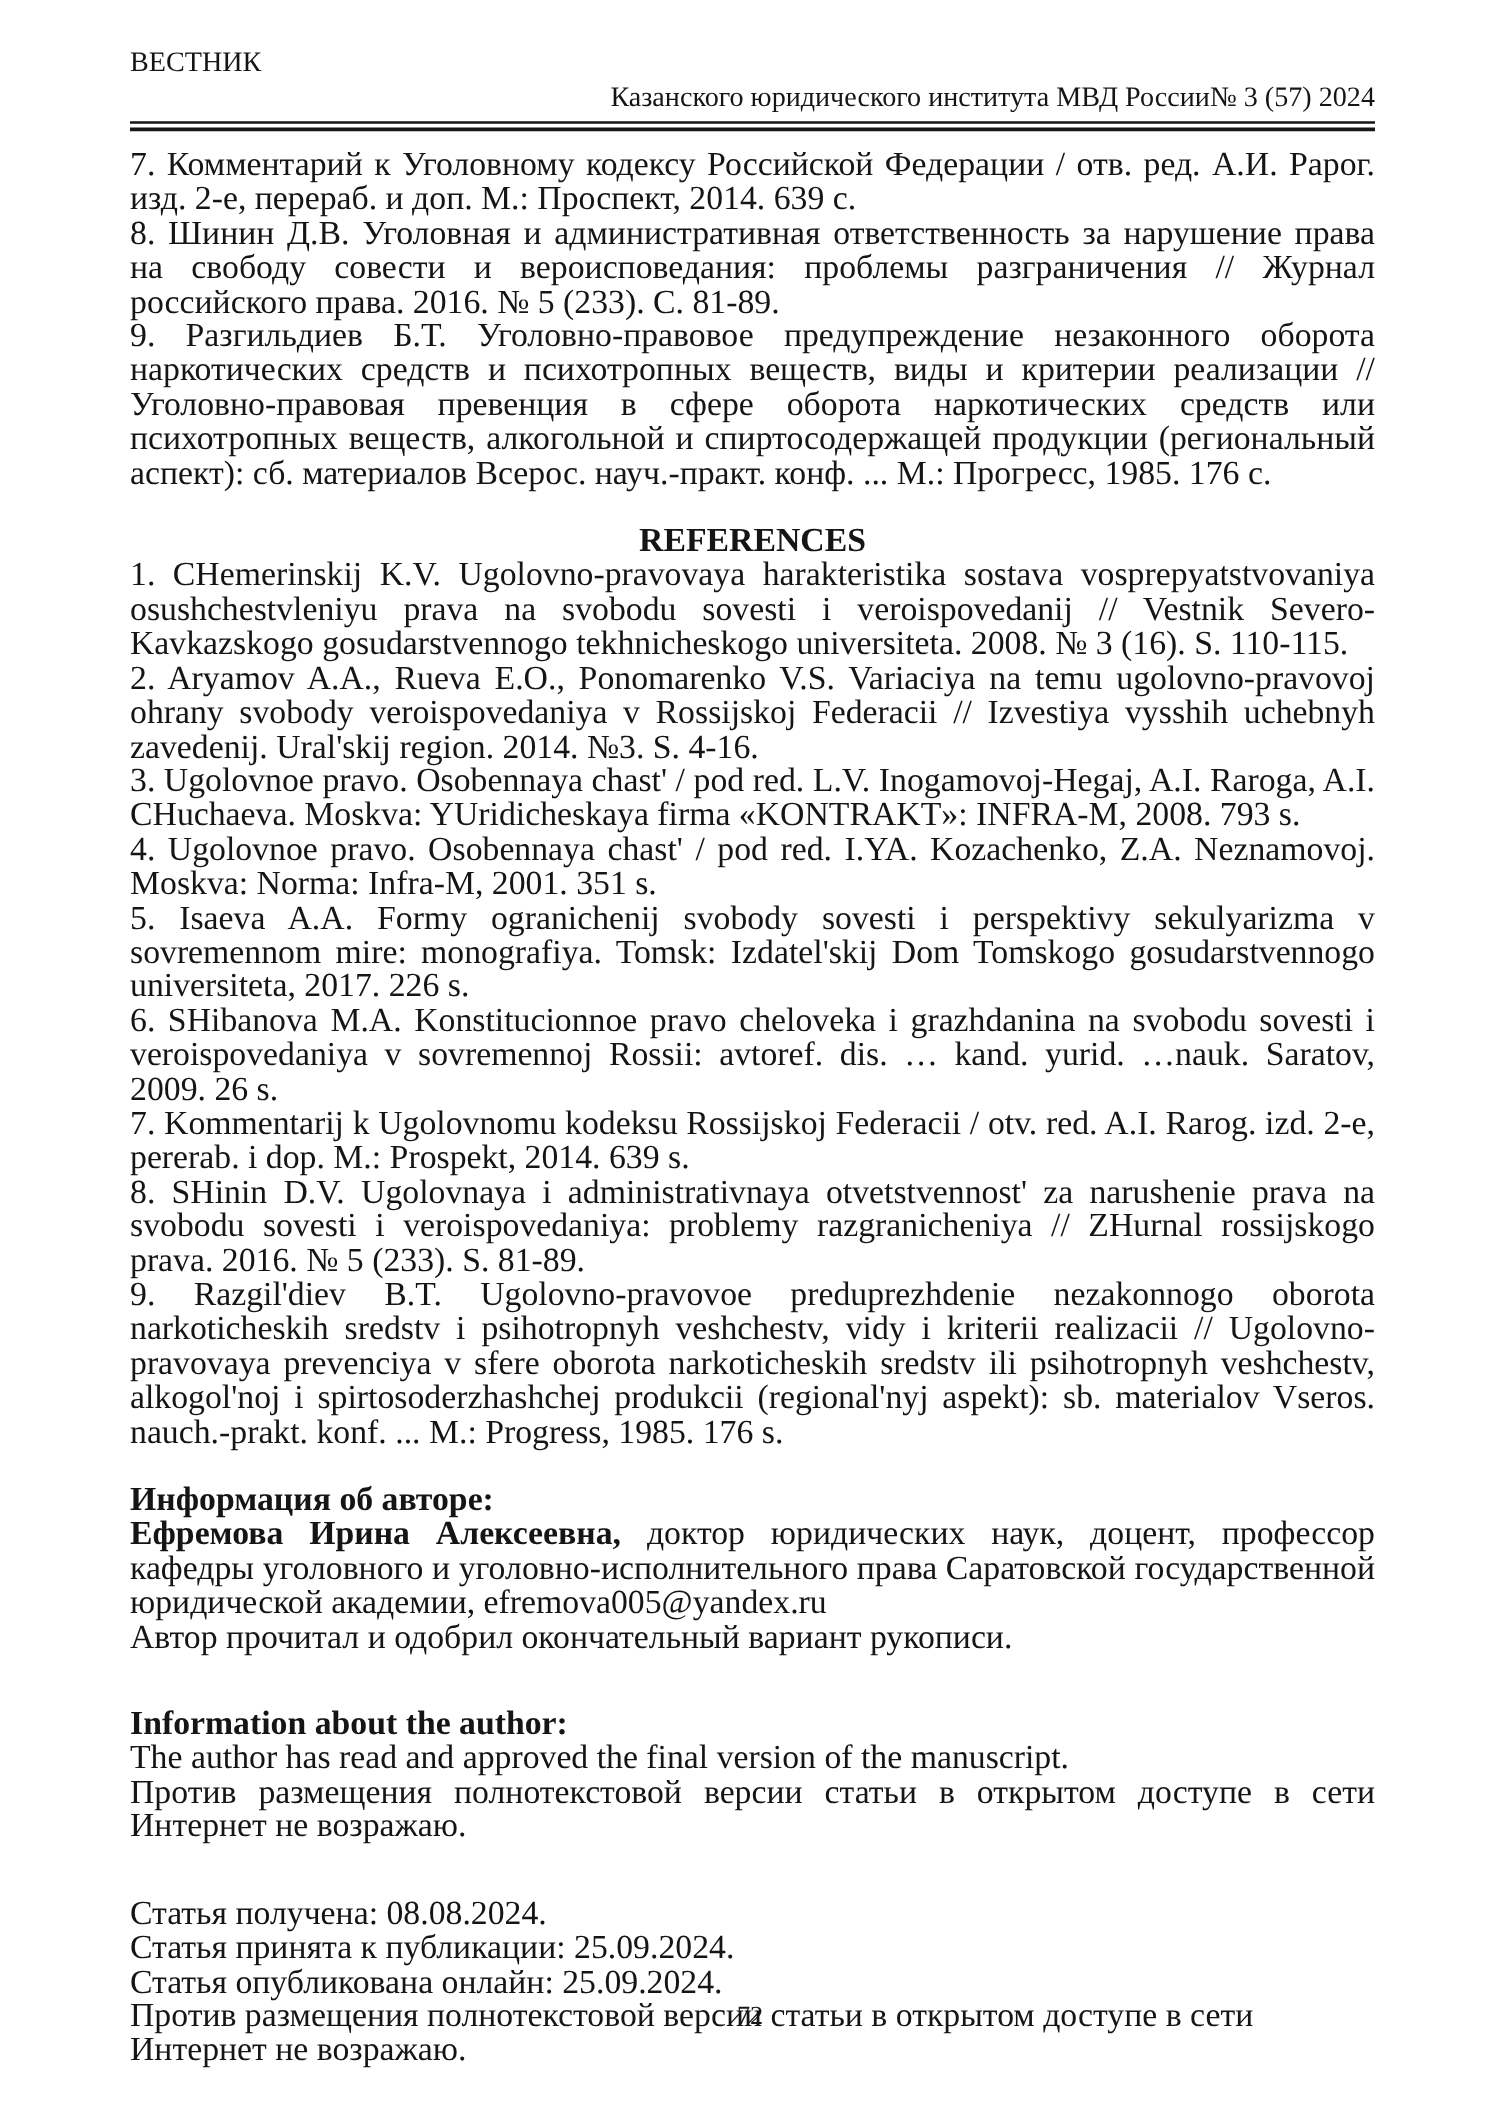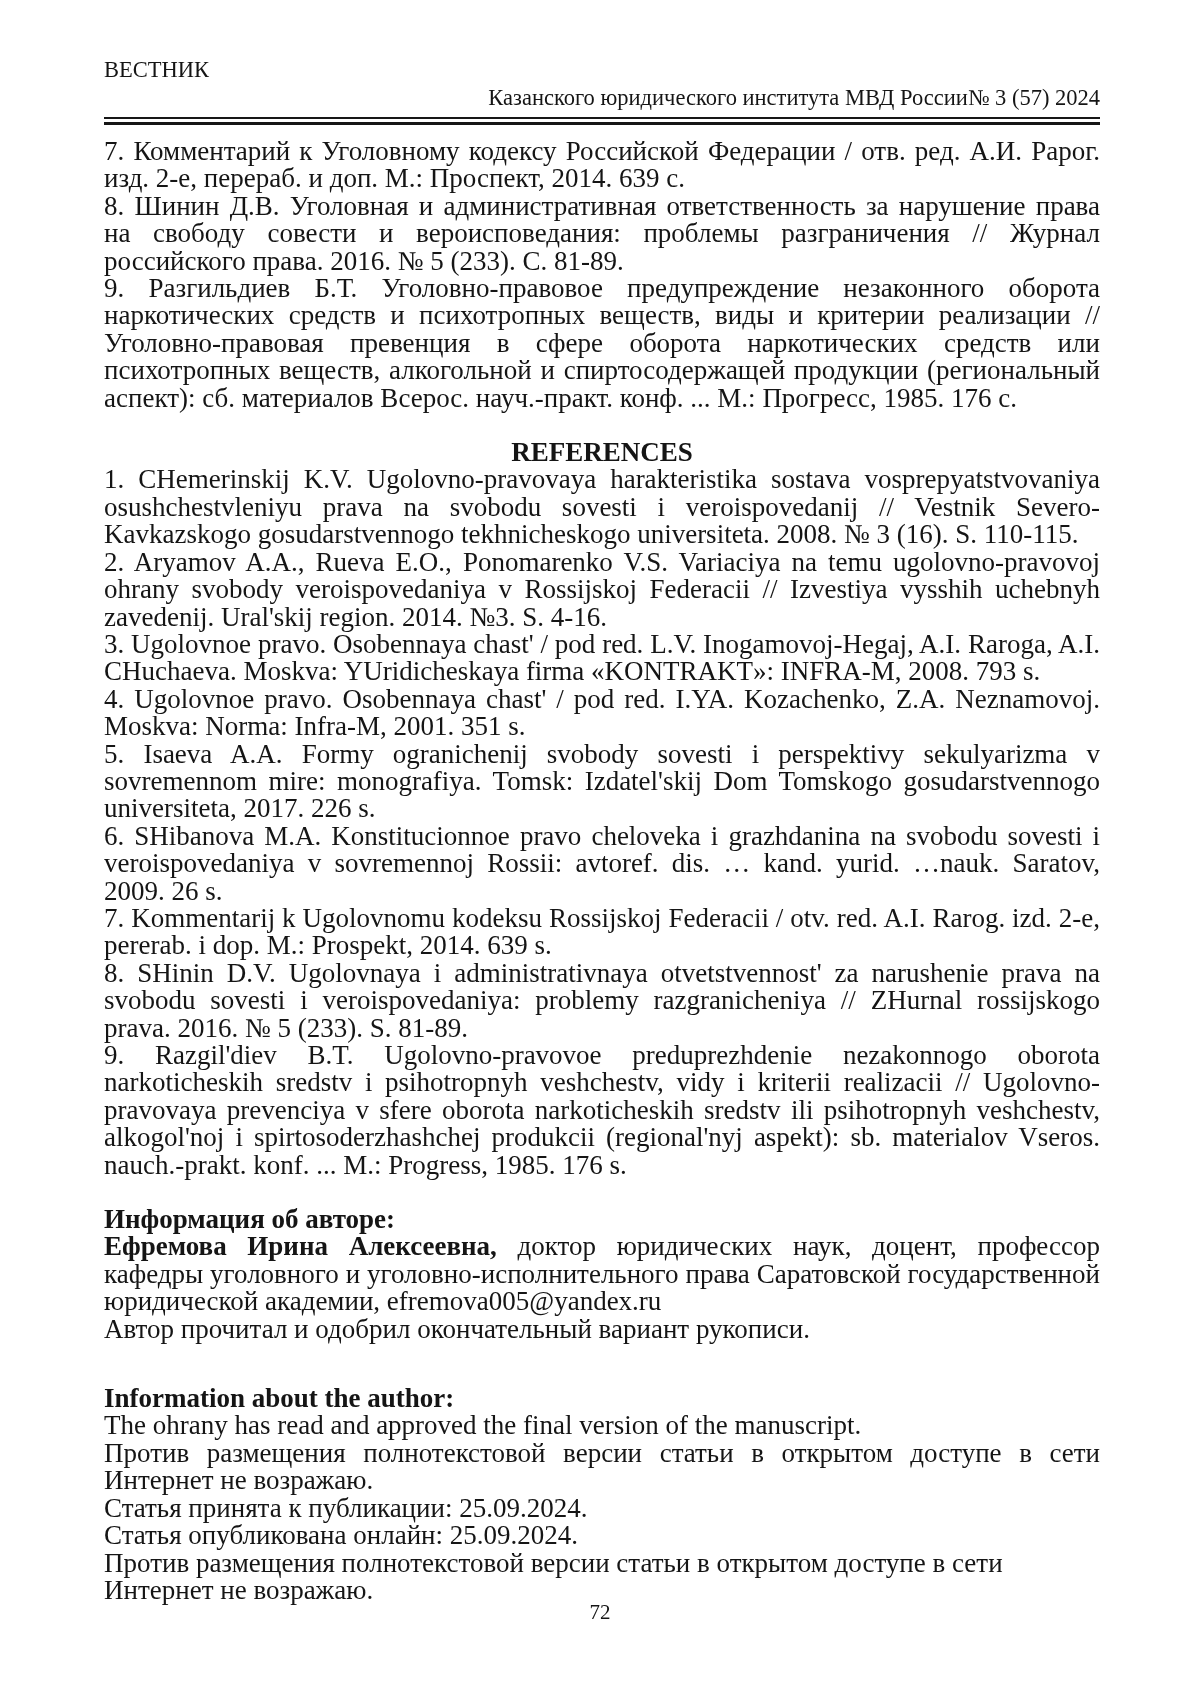--- a/index.html
+++ b/index.html
@@ -8,21 +8,21 @@
     background: #ffffff;
   }
   body {
     width: 1200px;
     height: 1697px;
     position: relative;
     color: #151515;
     font-family: "Liberation Serif", serif;
   }
   .page {
-    padding: 56px 100px 0 104px;
+    padding: 36px 100px 0 104px;
   }
   
   .journal-header {
     font-size: 22.5px;
     line-height: 28px;
     text-align: left;
   }
   .journal-header .row2 {
     display: flex;
     justify-content: flex-end;
@@ -91,24 +91,25 @@
     <p>6. SHibanova M.A. Konstitucionnoe pravo cheloveka i grazhdanina na svobodu sovesti i veroispovedaniya v sovremennoj Rossii: avtoref. dis. … kand. yurid. …nauk. Saratov, 2009. 26 s.</p>
     <p>7. Kommentarij k Ugolovnomu kodeksu Rossijskoj Federacii / otv. red. A.I. Rarog. izd. 2-e, pererab. i dop. M.: Prospekt, 2014. 639 s.</p>
     <p>8. SHinin D.V. Ugolovnaya i administrativnaya otvetstvennost' za narushenie prava na svobodu sovesti i veroispovedaniya: problemy razgranicheniya // ZHurnal rossijskogo prava. 2016. № 5 (233). S. 81-89.</p>
     <p>9. Razgil'diev B.T. Ugolovno-pravovoe preduprezhdenie nezakonnogo oborota narkoticheskih sredstv i psihotropnyh veshchestv, vidy i kriterii realizacii // Ugolovno-pravovaya prevenciya v sfere oborota narkoticheskih sredstv ili psihotropnyh veshchestv, alkogol'noj i spirtosoderzhashchej produkcii (regional'nyj aspekt): sb. materialov Vseros. nauch.-prakt. konf. ... M.: Progress, 1985. 176 s.</p>
 
     <p class="bold gap-1">Информация об авторе:</p>
     <p><span class="bold">Ефремова Ирина Алексеевна,</span><span> доктор юридических наук, доцент, профессор кафедры уголовного и уголовно-исполнительного права Саратовской государственной юридической академии, efremova005@yandex.ru</span></p>
     <p>Автор прочитал и одобрил окончательный вариант рукописи.</p>
 
     <p class="bold gap-2">Information about the author:</p>
-    <p>The ohrany has read and approved the final version of the manuscript.</p>
+    <p>The author has read and approved the final version of the manuscript.</p>
     <p>Против размещения полнотекстовой версии статьи в открытом доступе в сети Интернет не возражаю.</p>
 
     <div class="dates">
+      <p class="gap-2">Статья получена: 08.08.2024.</p>
       <p>Статья принята к публикации: 25.09.2024.</p>
       <p>Статья опубликована онлайн: 25.09.2024.</p>
       <p>Против размещения полнотекстовой версии статьи в открытом доступе в сети Интернет не возражаю.</p>
     </div>
 
   </div>
 </div>
 
 <div class="page-number">72</div>
 

